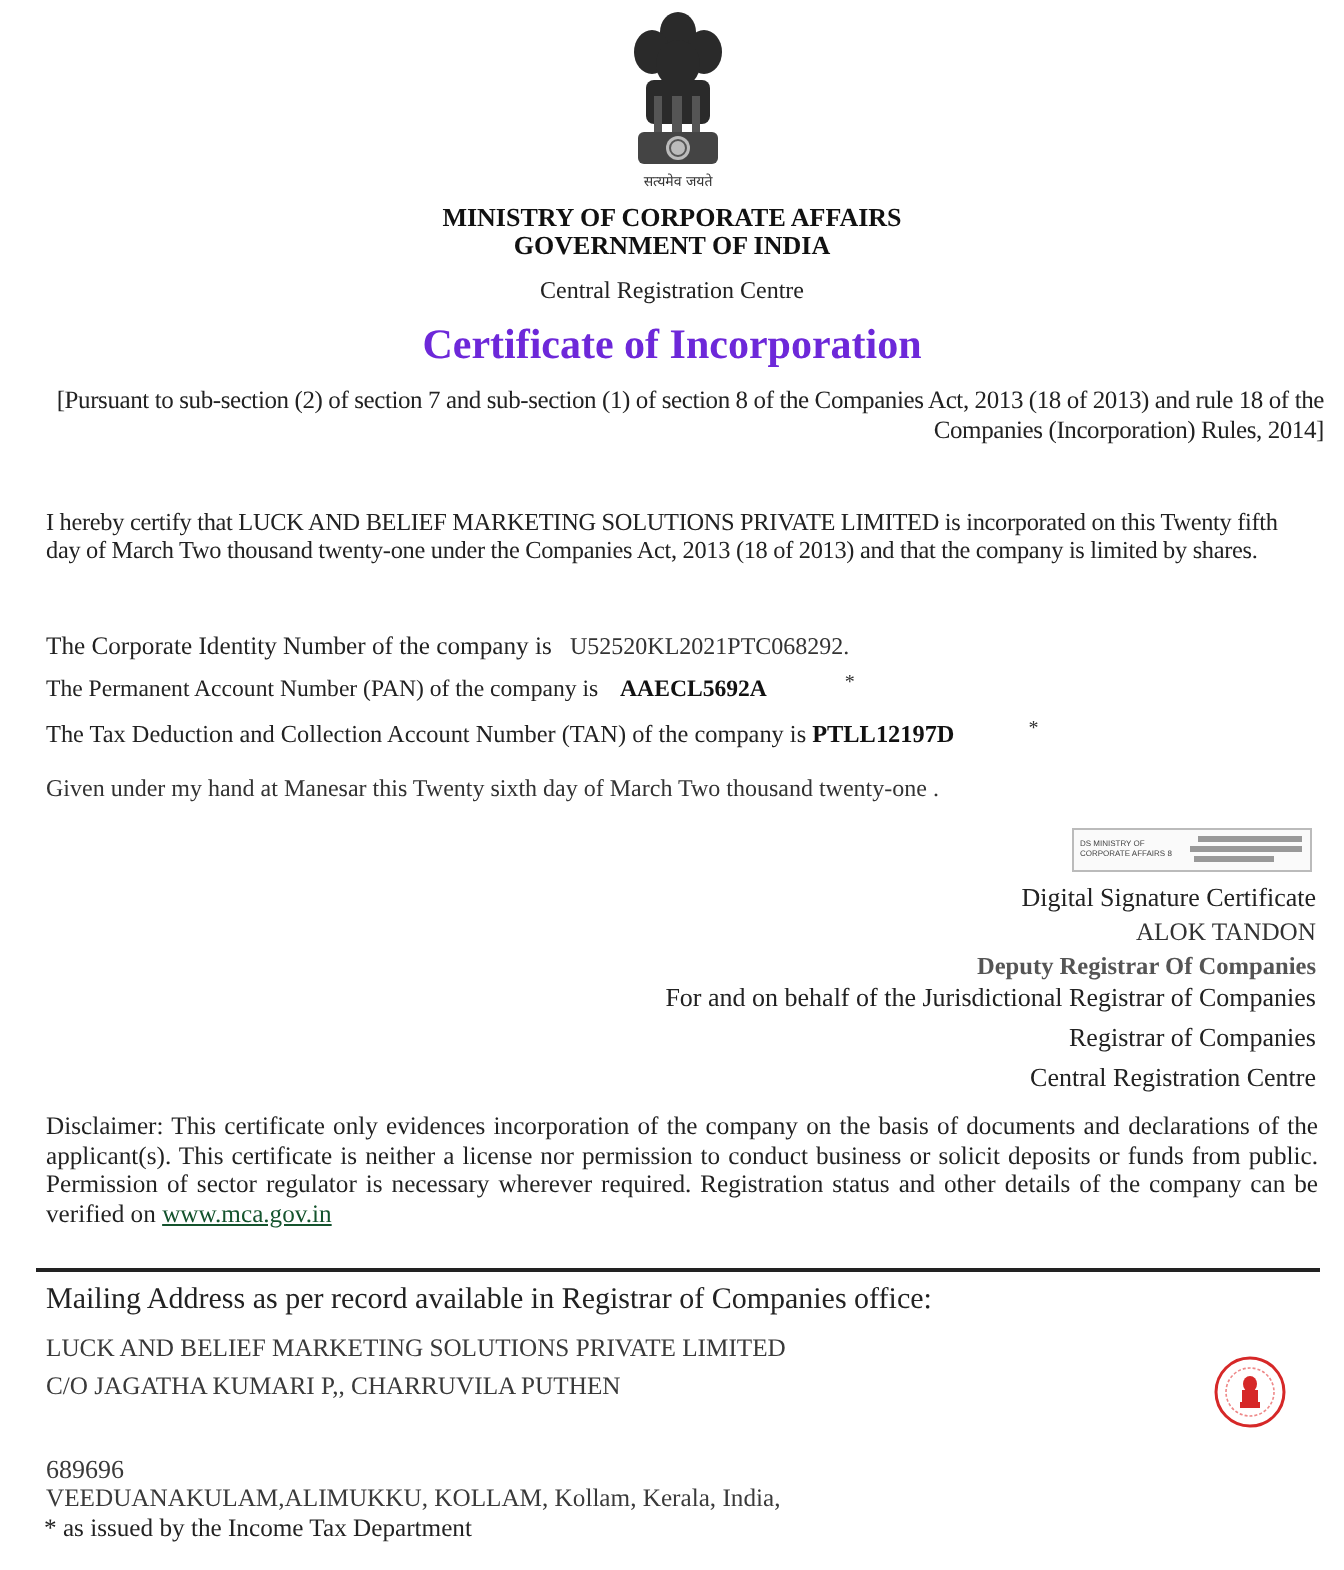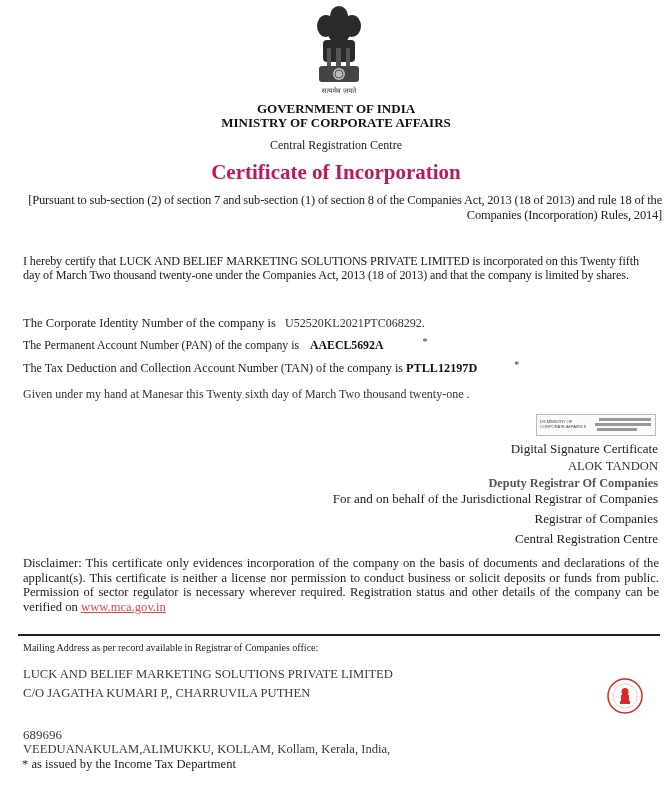--- a/index.html
+++ b/index.html
@@ -3,21 +3,21 @@
 <meta charset="utf-8">
 <style>
   html, body { margin:0; padding:0; background:#ffffff; }
   body { width:672px; height:785px; position:relative; overflow:hidden;
          font-family:"Liberation Serif", "DejaVu Serif", serif; color:#1a1a1a; }
   .abs { position:absolute; }
   .emblem { left:309px; top:2px; width:60px; height:94px; }
   .center { left:0; width:672px; text-align:center; }
   .gov { top:102px; font-weight:bold; font-size:13px; line-height:14px; color:#111; }
   .crc { top:138px; font-size:12px; color:#222; }
-  .title { top:160px; font-weight:bold; font-size:21px; color:#be185d; }
+  .title { top:160px; font-weight:bold; font-size:21px; color:#6d28d9; }
   .pursuant { top:193px; left:22px; width:640px; text-align:right; font-size:12.5px; line-height:15px; color:#222;
               font-family:"Liberation Sans Narrow","Liberation Serif", serif; letter-spacing:-0.2px; }
   .para { left:23px; width:630px; font-size:12.2px; line-height:13.5px; color:#222; }
   .certify { top:255px; letter-spacing:-0.15px; }
   .line { left:23px; font-size:12.6px; color:#222; white-space:nowrap; }
   .cin { top:305px;margin-top:11px; }
   .cin .v { color:#333; margin-left:6px; font-size:12px; }
   .pan { top:336px; font-size:11.8px; }
   .pan .v, .tan .v { font-weight:bold; color:#111; }
   .pan .v { margin-left:8px; }
@@ -28,23 +28,23 @@
   .sigbox .txt { position:absolute; left:3px; top:4px; font-family:"Liberation Sans",sans-serif; font-size:4px; line-height:5px; color:#444; }
   .sigbox .bar { position:absolute; height:3px; background:#999; }
   .right { right:14px; text-align:right; font-size:13px; color:#222; white-space:nowrap; }
   .dsc { top:441px; }
   .name { top:459px; color:#333; font-size:12.6px; }
   .dep { top:476px; font-weight:bold; color:#555; font-size:12.3px; }
   .behalf { top:491px; }
   .roc { top:511px; }
   .crc2 { top:531px; }
   .disclaimer { top:556px; left:23px; width:636px; font-size:12.6px; line-height:14.5px; text-align:justify; color:#222; }
-  .disclaimer a { color:#ef4444; }
+  .disclaimer a { color:#14532d; }
   .divider { left:18px; top:634px; width:642px; height:2px; background:#222; }
-  .mail-hdr { top:642px; left:23px; font-size:10px; color:#222; }
+  .mail-hdr { top:642px; left:23px; font-size:15px; color:#222; }
   .addr { left:23px; font-size:12.6px; color:#3a3a3a; white-space:nowrap; }
   .a1 { top:667px; } .a2 { top:686px; } .a3 { top:742px; } .a4 { top:727px; font-size:13px; }
   .footnote { top:757px; left:22px; font-size:12.6px; color:#222; }
   .seal { left:606px; top:677px; width:38px; height:38px; }
 </style>
 </head>
 <body>
 
 <div class="abs emblem">
   <svg width="60" height="94" viewBox="0 0 60 94">
@@ -61,22 +61,22 @@
     </g>
     <g fill="#bbb">
       <circle cx="30" cy="72" r="6"></circle>
     </g>
     <circle cx="30" cy="72" r="4" fill="none" stroke="#555" stroke-width="1"></circle>
     <text x="30" y="91" text-anchor="middle" font-size="7" fill="#333" font-family="DejaVu Sans, sans-serif">सत्यमेव जयते</text>
   </svg>
 </div>
 
 <div class="abs center gov">
+  <div>MINISTRY OF CORPORATE AFFAIRS</div>
   <div>GOVERNMENT OF INDIA</div>
-  <div>MINISTRY OF CORPORATE AFFAIRS</div>
 </div>
 <div class="abs center crc">Central Registration Centre</div>
 <div class="abs center title">Certificate of Incorporation</div>
 <div class="abs pursuant">[Pursuant to sub-section (2) of section 7 and sub-section (1) of section 8 of the Companies Act, 2013 (18 of 2013) and rule 18 of the Companies (Incorporation) Rules, 2014]</div>
 
 <div class="abs para certify">I hereby certify that LUCK AND BELIEF MARKETING SOLUTIONS PRIVATE LIMITED is incorporated on this Twenty fifth day of March Two thousand twenty-one under the Companies Act, 2013 (18 of 2013) and that the company is limited by shares.</div>
 
 <div class="abs line cin">
   <span>The Corporate Identity Number of the company is</span>
   <span class="v">U52520KL2021PTC068292.</span>

